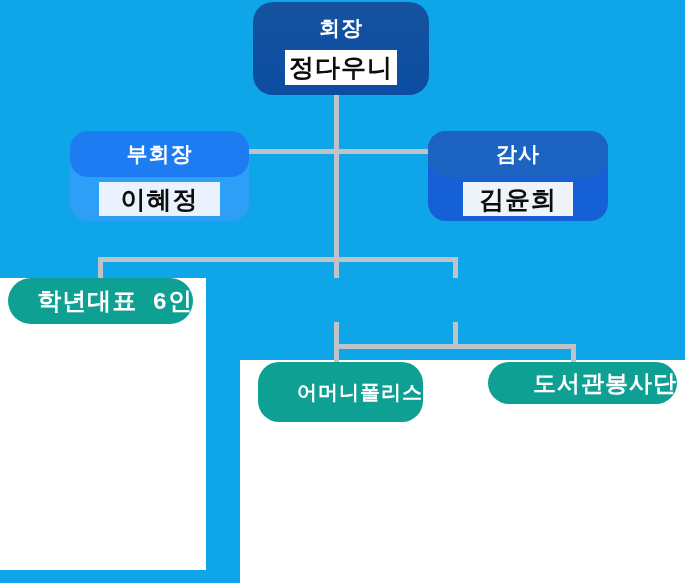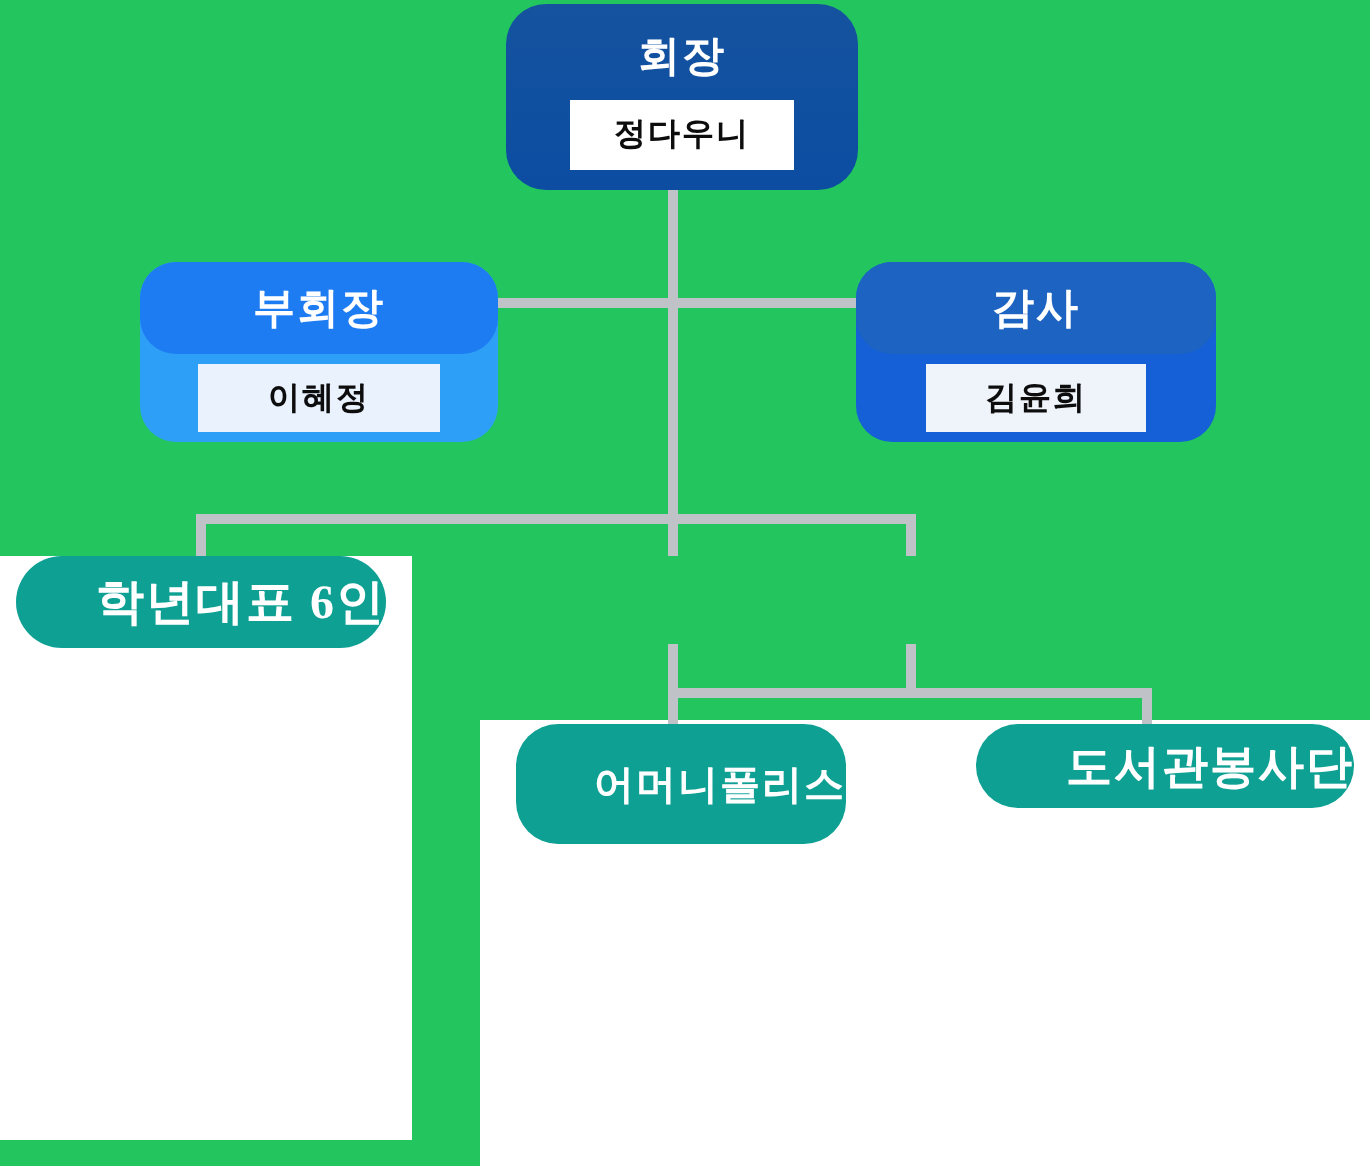--- a/index.html
+++ b/index.html
@@ -1,35 +1,35 @@
 <!DOCTYPE html>
 <html><head>
 <meta charset="utf-8">
 <style>
   html,body{margin:0;padding:0;background:#000;}
   #stage{
-    position:relative;width:685px;height:583px;background:#22c55e;overflow:hidden;
-    font-family:Liberation Serif, serif;
+    position:relative;width:685px;height:583px;background:#0ea5e9;overflow:hidden;
+    font-family:Liberation Mono, monospace;
   }
   .abs{position:absolute;}
   
   .card{background:#ffffff;}
   .card-left{left:0;top:278px;width:206px;height:292px;}
   .card-bottom{left:240px;top:360px;width:445px;height:223px;}
   
   .line{background:#bfc3c8;position:absolute;}
   
   .node{position:absolute;box-sizing:border-box;text-align:center;}
   .chairman{left:253px;top:2px;width:176px;height:93px;border-radius:20px;
     background:linear-gradient(180deg,#15539f 0%,#0c4da2 100%);}
   .node-title{color:#ffffff;font-weight:800;font-size:21px;letter-spacing:1px;}
   .chairman .node-title{padding-top:12px;}
   .name-plate{background:#ffffff;margin:8px auto 0;display:flex;align-items:center;justify-content:center;}
   .chairman .name-plate{width:112px;height:35px;}
-  .name-text{color:#0d0d0d;font-weight:800;font-size:16px;letter-spacing:1px;}
+  .name-text{color:#0d0d0d;font-weight:800;font-size:25px;letter-spacing:1px;}
   
   .vice{left:70px;top:131px;width:179px;height:90px;border-radius:18px;background:#2e9ff6;}
   .auditor{left:428px;top:131px;width:180px;height:90px;border-radius:18px;background:#1560d6;}
   .node-top{height:46px;border-radius:18px;display:flex;align-items:center;justify-content:center;}
   .vice .node-top{background:#1e7cf3;}
   .auditor .node-top{background:#1c63c2;}
   .vice .name-plate{width:121px;height:34px;margin-top:5px;background:#eaf2fe;}
   .auditor .name-plate{width:110px;height:34px;margin-top:5px;background:#eff3fa;}
   
   .pill{position:absolute;background:#0da093;color:#fff;font-weight:800;

